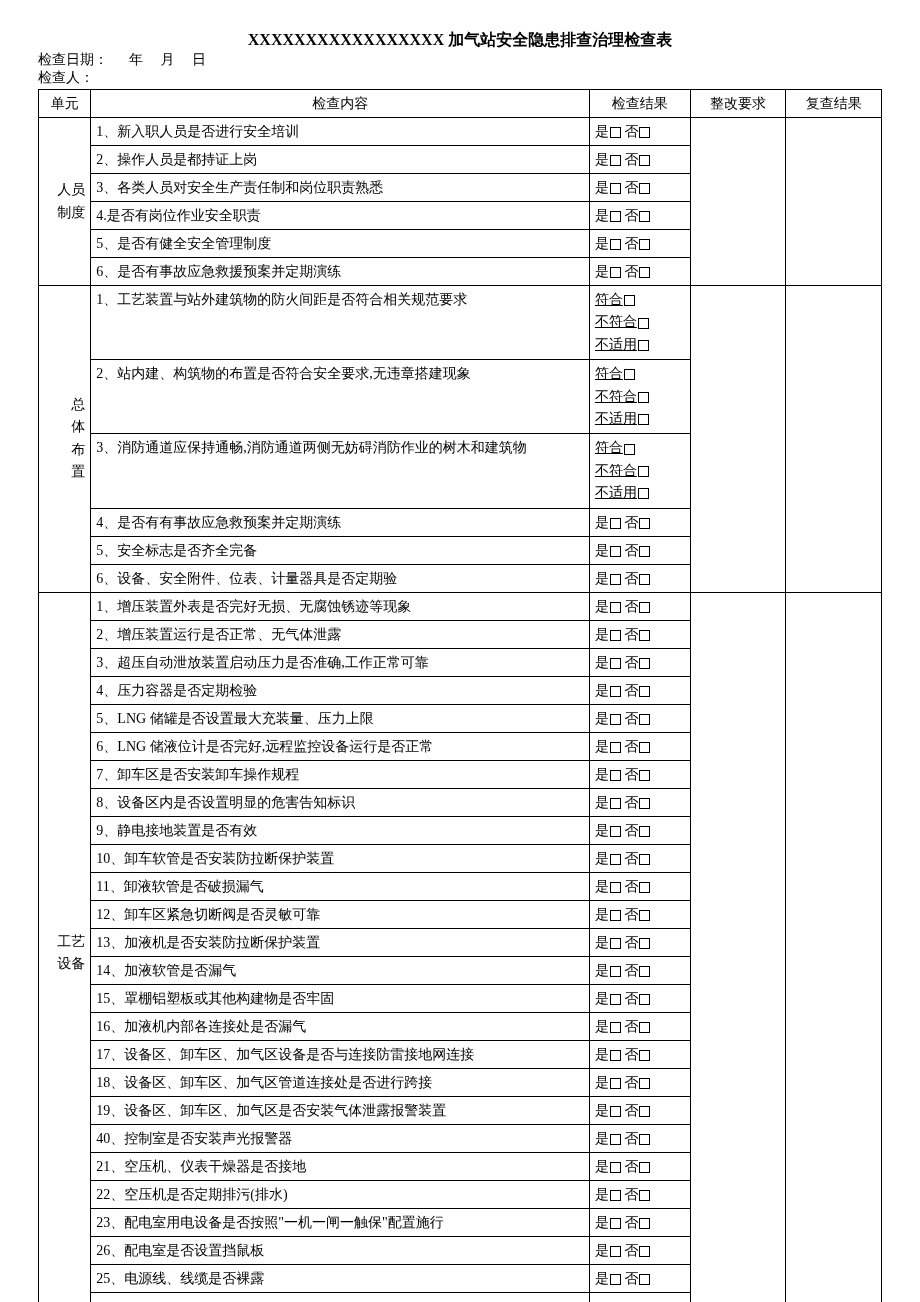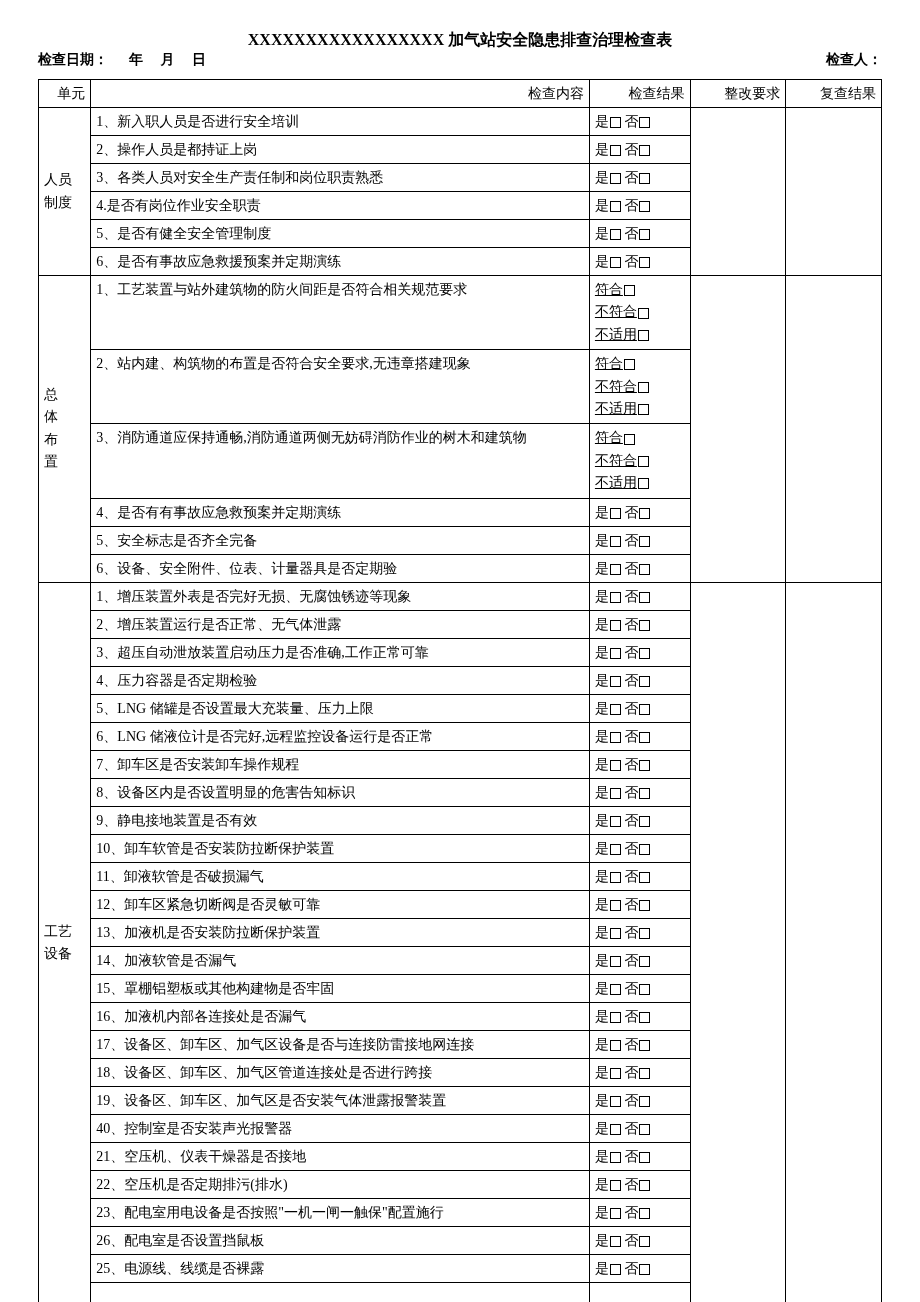--- a/index.html
+++ b/index.html
@@ -17,23 +17,24 @@
     }
     .title {
       text-align: center;
       font-weight: bold;
       font-size: 16px;
       margin-bottom: 0;
     }
     .meta-row {
       display: flex;
       justify-content: space-between;
-      margin-bottom: 10px;
+      margin-bottom: 2px;
       font-size: 14px;
-      font-weight: bold;
+      font-weight: normal;
+      flex-direction: column;
     }
     .meta-left {
       display: flex;
       gap: 0;
     }
     .meta-left span {
       white-space: pre;
     }
     table {
       border-collapse: collapse;
@@ -42,41 +43,41 @@
     }
     td, th {
       border: 1px solid #000;
       padding: 3px 5px;
       vertical-align: middle;
       font-size: 14px;
       line-height: 1.5;
       text-align: left;
     }
     th {
-      text-align: right;
+      text-align: center;
       font-weight: normal;
     }
     .col-unit {
       width: 52px;
       text-align: center;
     }
     .col-content {
       width: 495px;
     }
     .col-result {
       width: 100px;
     }
     .col-req {
       width: 95px;
     }
     .col-recheck {
       width: 95px;
     }
     .vertical-text {
-      text-align: left;
+      text-align: right;
       line-height: 1.6;
     }
     .checkbox {
       display: inline-block;
       width: 11px;
       height: 11px;
       border: 1px solid #000;
       vertical-align: middle;
       margin-left: 1px;
     }

